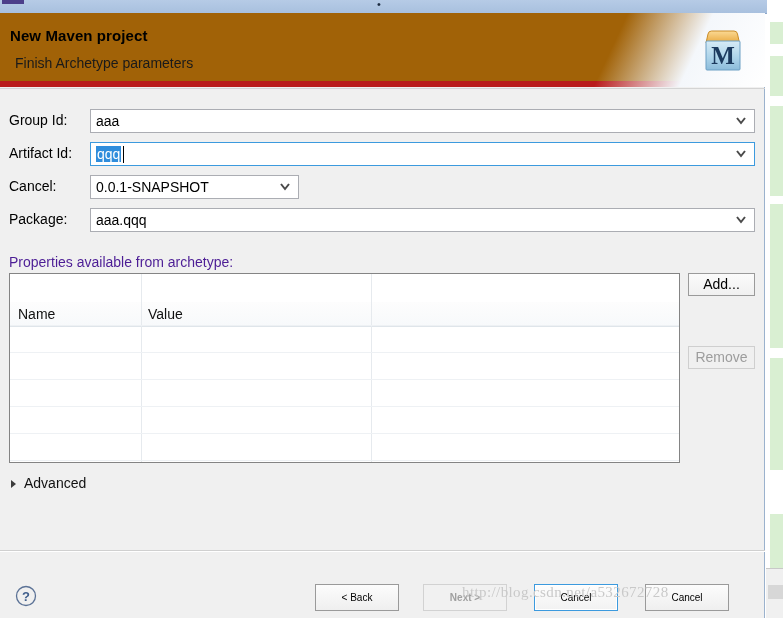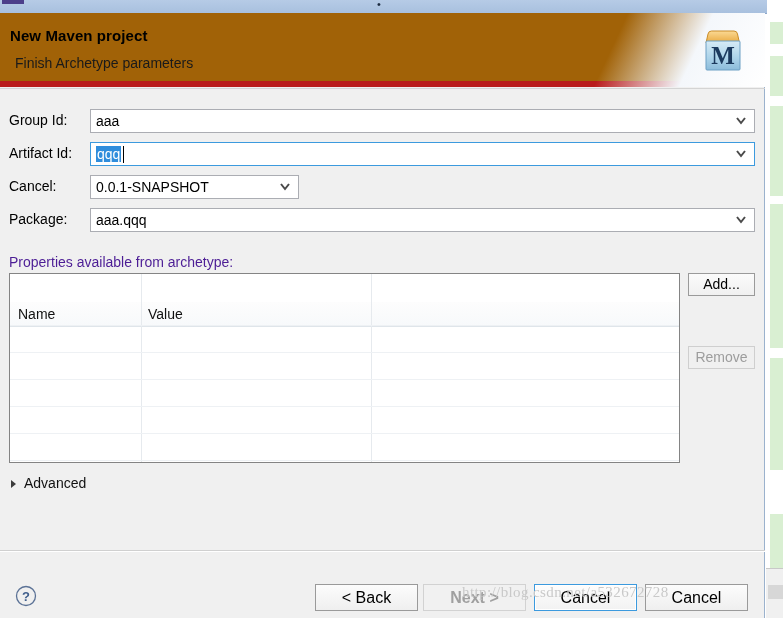--- a/index.html
+++ b/index.html
@@ -288,22 +288,22 @@
     background: #ffffff;
   }
   .help-icon {
     position: absolute;
     left: 15px; top: 572px;
     width: 22px; height: 22px;
   }
   .btn {
     position: absolute;
     top: 571px;
-    width: 103px; height: 27px;
-    font-size: 16px;
+    width: 84px; height: 27px;
+    font-size: 10px;
     text-align: center;
     line-height: 25px;
     box-sizing: border-box;
     background: linear-gradient(#fcfcfc, #efefef);
     border: 1px solid #9a9a9a;
     color: #000000;
   }
   .btn.disabled {
     color: #a0a0a0;
     border: 1px solid #d2d2d2;

